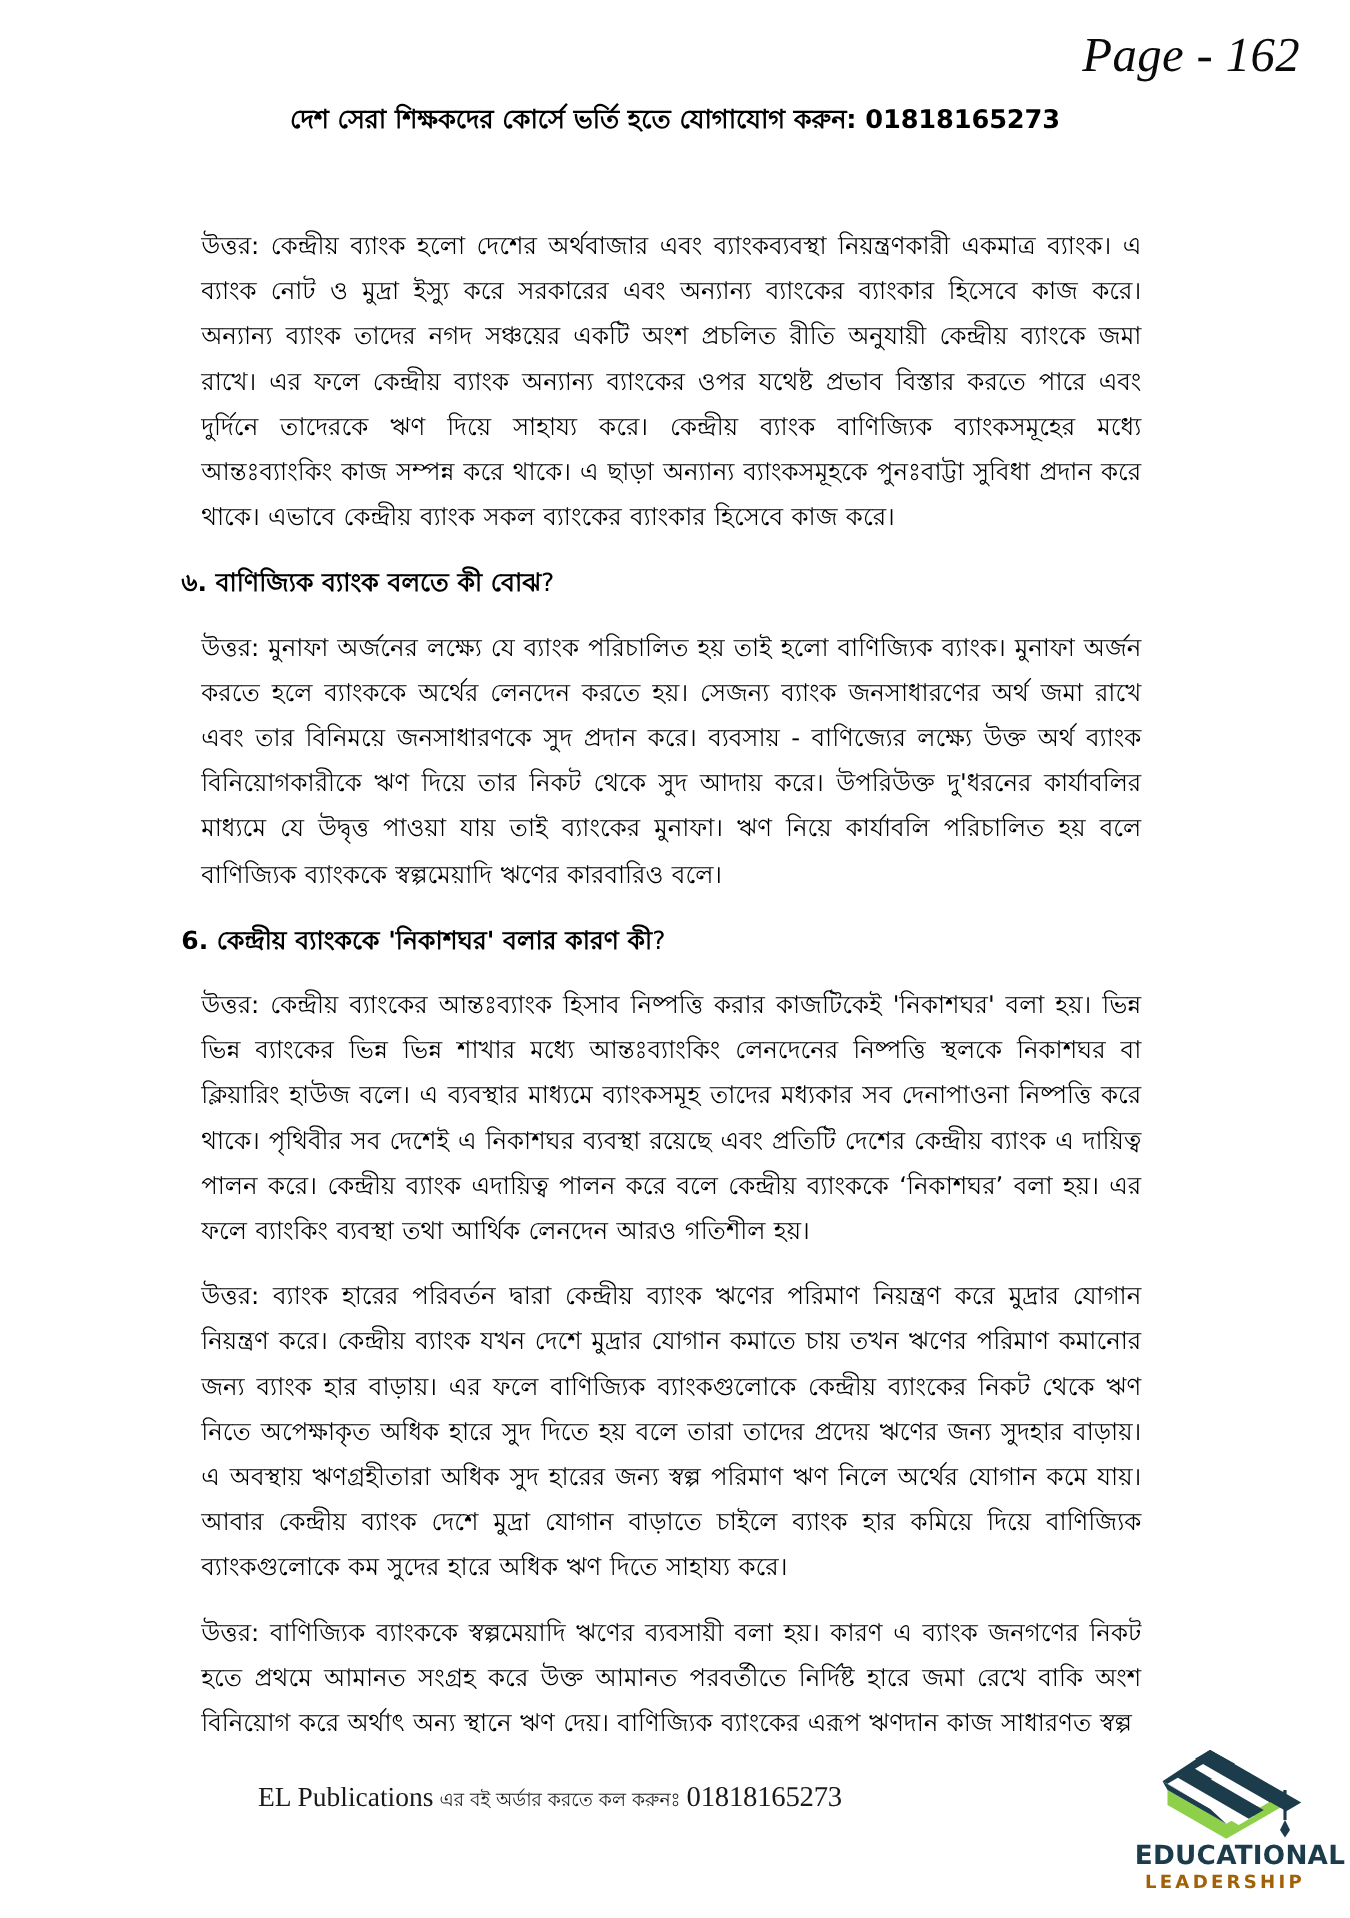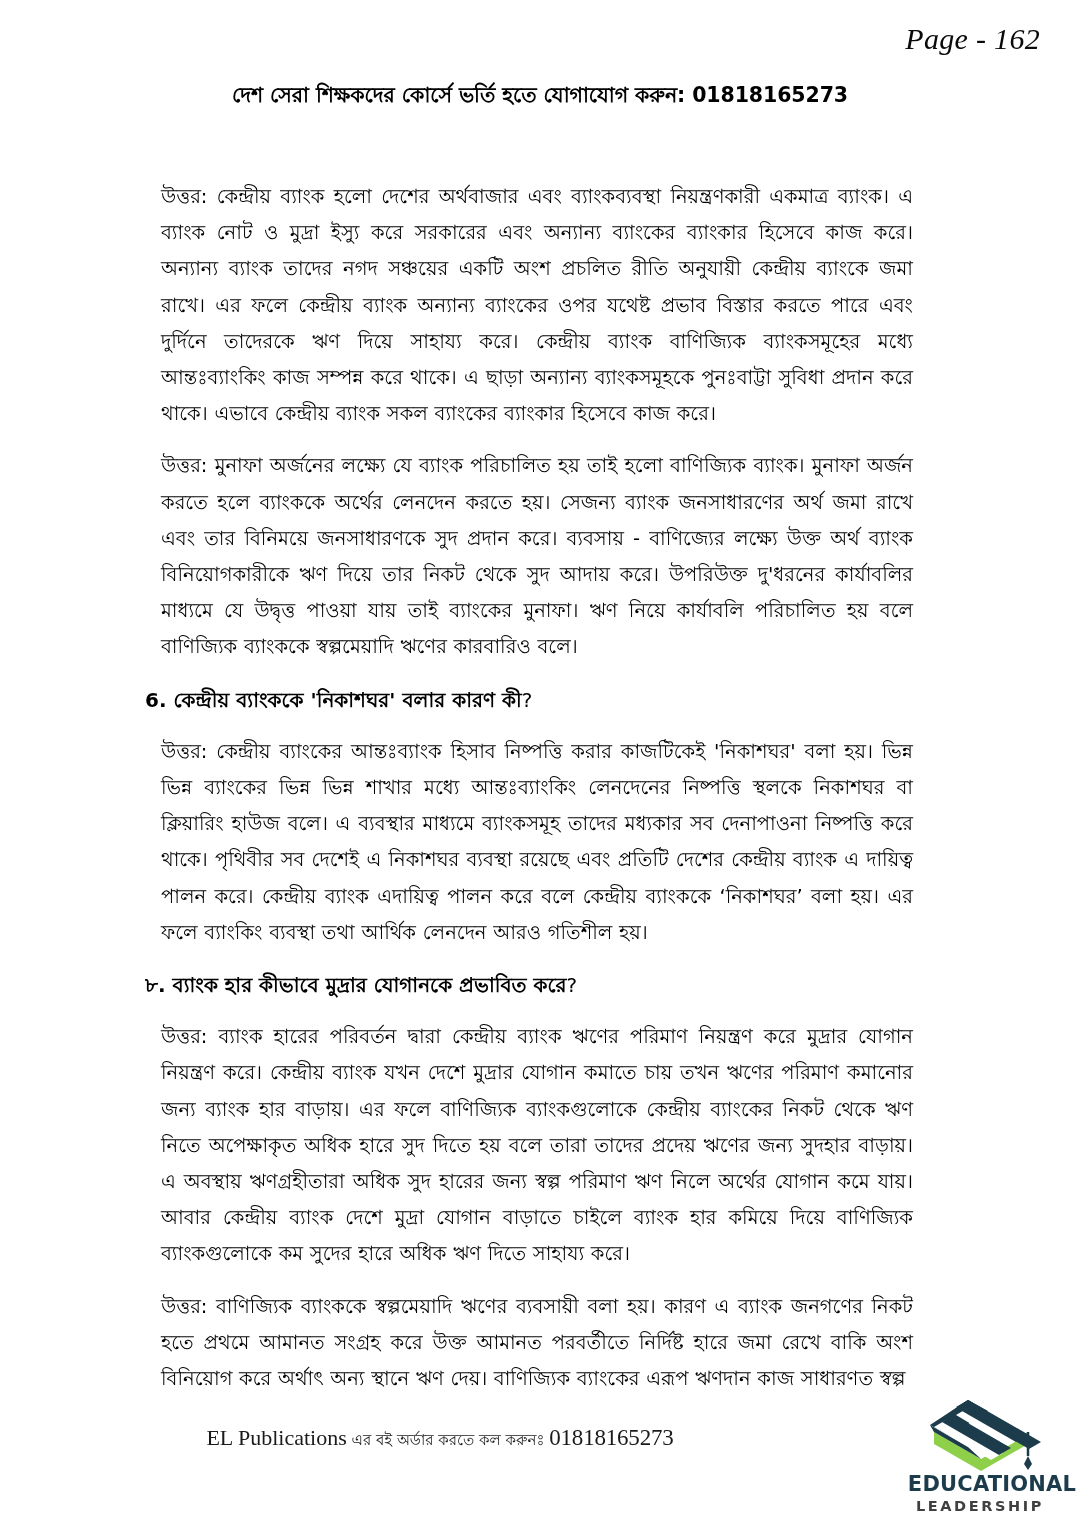--- a/index.html
+++ b/index.html
@@ -24,21 +24,21 @@
     height: 1534px;
     background: #ffffff;
   }
 
   
   .page-number {
     position: absolute;
     top: 22px;
     right: 40px;
     font-family: "Liberation Serif", "DejaVu Serif", serif;
-    font-size: 30px;
+    font-size: 39px;
     font-style: italic;
     letter-spacing: 0.3px;
     color: #0a0a0a;
     white-space: nowrap;
   }
 
   
   .promo-header {
     position: absolute;
     top: 80px;
@@ -161,24 +161,24 @@
 <body>
 
 <div class="page">
 
   <div class="page-number">Page - 162</div>
 
   <div class="promo-header">দেশ সেরা শিক্ষকদের কোর্সে ভর্তি হতে যোগাযোগ করুন: 01818165273</div>
 
   <div class="content">
       <p class="para">উত্তর: কেন্দ্রীয় ব্যাংক হলো দেশের অর্থবাজার এবং ব্যাংকব্যবস্থা নিয়ন্ত্রণকারী একমাত্র ব্যাংক। এ ব্যাংক নোট ও মুদ্রা ইস্যু করে সরকারের এবং অন্যান্য ব্যাংকের ব্যাংকার হিসেবে কাজ করে। অন্যান্য ব্যাংক তাদের নগদ সঞ্চয়ের একটি অংশ প্রচলিত রীতি অনুযায়ী কেন্দ্রীয় ব্যাংকে জমা রাখে। এর ফলে কেন্দ্রীয় ব্যাংক অন্যান্য ব্যাংকের ওপর যথেষ্ট প্রভাব বিস্তার করতে পারে এবং দুর্দিনে তাদেরকে ঋণ দিয়ে সাহায্য করে। কেন্দ্রীয় ব্যাংক বাণিজ্যিক ব্যাংকসমূহের মধ্যে আন্তঃব্যাংকিং কাজ সম্পন্ন করে থাকে। এ ছাড়া অন্যান্য ব্যাংকসমূহকে পুনঃবাট্টা সুবিধা প্রদান করে থাকে। এভাবে কেন্দ্রীয় ব্যাংক সকল ব্যাংকের ব্যাংকার হিসেবে কাজ করে।</p>
+      <h2 class="qhead"><span>৬. বাণিজ্যিক ব্যাংক বলতে কী বোঝ</span><span class="qmark">?</span></h2>
       <p class="para">উত্তর: মুনাফা অর্জনের লক্ষ্যে যে ব্যাংক পরিচালিত হয় তাই হলো বাণিজ্যিক ব্যাংক। মুনাফা অর্জন করতে হলে ব্যাংককে অর্থের লেনদেন করতে হয়। সেজন্য ব্যাংক জনসাধারণের অর্থ জমা রাখে এবং তার বিনিময়ে জনসাধারণকে সুদ প্রদান করে। ব্যবসায় - বাণিজ্যের লক্ষ্যে উক্ত অর্থ ব্যাংক বিনিয়োগকারীকে ঋণ দিয়ে তার নিকট থেকে সুদ আদায় করে। উপরিউক্ত দু'ধরনের কার্যাবলির মাধ্যমে যে উদ্বৃত্ত পাওয়া যায় তাই ব্যাংকের মুনাফা। ঋণ নিয়ে কার্যাবলি পরিচালিত হয় বলে বাণিজ্যিক ব্যাংককে স্বল্পমেয়াদি ঋণের কারবারিও বলে।</p>
       <h2 class="qhead"><span>6. কেন্দ্রীয় ব্যাংককে 'নিকাশঘর' বলার কারণ কী</span><span class="qmark">?</span></h2>
       <p class="para">উত্তর: কেন্দ্রীয় ব্যাংকের আন্তঃব্যাংক হিসাব নিষ্পত্তি করার কাজটিকেই 'নিকাশঘর' বলা হয়। ভিন্ন ভিন্ন ব্যাংকের ভিন্ন ভিন্ন শাখার মধ্যে আন্তঃব্যাংকিং লেনদেনের নিষ্পত্তি স্থলকে নিকাশঘর বা ক্লিয়ারিং হাউজ বলে। এ ব্যবস্থার মাধ্যমে ব্যাংকসমূহ তাদের মধ্যকার সব দেনাপাওনা নিষ্পত্তি করে থাকে। পৃথিবীর সব দেশেই এ নিকাশঘর ব্যবস্থা রয়েছে এবং প্রতিটি দেশের কেন্দ্রীয় ব্যাংক এ দায়িত্ব পালন করে। কেন্দ্রীয় ব্যাংক এদায়িত্ব পালন করে বলে কেন্দ্রীয় ব্যাংককে ‘নিকাশঘর’ বলা হয়। এর ফলে ব্যাংকিং ব্যবস্থা তথা আর্থিক লেনদেন আরও গতিশীল হয়।</p>
-      <h2 class="qhead"><span>৮. ব্যাংক হার কীভাবে মুদ্রার যোগানকে প্রভাবিত করে</span><span class="qmark">?</span></h2>
       <p class="para">উত্তর: ব্যাংক হারের পরিবর্তন দ্বারা কেন্দ্রীয় ব্যাংক ঋণের পরিমাণ নিয়ন্ত্রণ করে মুদ্রার যোগান নিয়ন্ত্রণ করে। কেন্দ্রীয় ব্যাংক যখন দেশে মুদ্রার যোগান কমাতে চায় তখন ঋণের পরিমাণ কমানোর জন্য ব্যাংক হার বাড়ায়। এর ফলে বাণিজ্যিক ব্যাংকগুলোকে কেন্দ্রীয় ব্যাংকের নিকট থেকে ঋণ নিতে অপেক্ষাকৃত অধিক হারে সুদ দিতে হয় বলে তারা তাদের প্রদেয় ঋণের জন্য সুদহার বাড়ায়। এ অবস্থায় ঋণগ্রহীতারা অধিক সুদ হারের জন্য স্বল্প পরিমাণ ঋণ নিলে অর্থের যোগান কমে যায়। আবার কেন্দ্রীয় ব্যাংক দেশে মুদ্রা যোগান বাড়াতে চাইলে ব্যাংক হার কমিয়ে দিয়ে বাণিজ্যিক ব্যাংকগুলোকে কম সুদের হারে অধিক ঋণ দিতে সাহায্য করে।</p>
       <p class="para">উত্তর: বাণিজ্যিক ব্যাংককে স্বল্পমেয়াদি ঋণের ব্যবসায়ী বলা হয়। কারণ এ ব্যাংক জনগণের নিকট হতে প্রথমে আমানত সংগ্রহ করে উক্ত আমানত পরবর্তীতে নির্দিষ্ট হারে জমা রেখে বাকি অংশ বিনিয়োগ করে অর্থাৎ অন্য স্থানে ঋণ দেয়। বাণিজ্যিক ব্যাংকের এরূপ ঋণদান কাজ সাধারণত স্বল্প</p>
     </div>
 
   <div class="footer">
     <div class="footer-text">
       <span class="en">EL Publications</span><span class="bn"> এর বই অর্ডার করতে কল করুনঃ </span><span class="phone">01818165273</span>
     </div>
   </div>
 
@@ -196,16 +196,16 @@
         <path d="M38 22 L95 55 L83 62 L26 29 Z" fill="#ffffff"></path>
         <path d="M46 17 L103 50 L91 57 L34 24 Z" fill="#1c3c4c"></path>
         <path d="M60 10 L112 41 L100 48 L48 17 Z" fill="#ffffff"></path>
         <path d="M66 6 L120 37 L108 44 L54 13 Z" fill="#1c3c4c"></path>
 
         <line x1="120" y1="34" x2="120" y2="58" stroke="#1c3c4c" stroke-width="2.5"></line>
         <path d="M120 58 L116 66 L120 72 L124 66 Z" fill="#1c3c4c"></path>
       </svg>
     </div>
     <div class="logo-word-1" style="color: rgb(28, 60, 76);">EDUCATIONAL</div>
-    <div class="logo-word-2" style="color: #404040;">LEADERSHIP</div>
+    <div class="logo-word-2" style="color: #a16207;">LEADERSHIP</div>
   </div>
 
 </div>
 
 </body></html>

